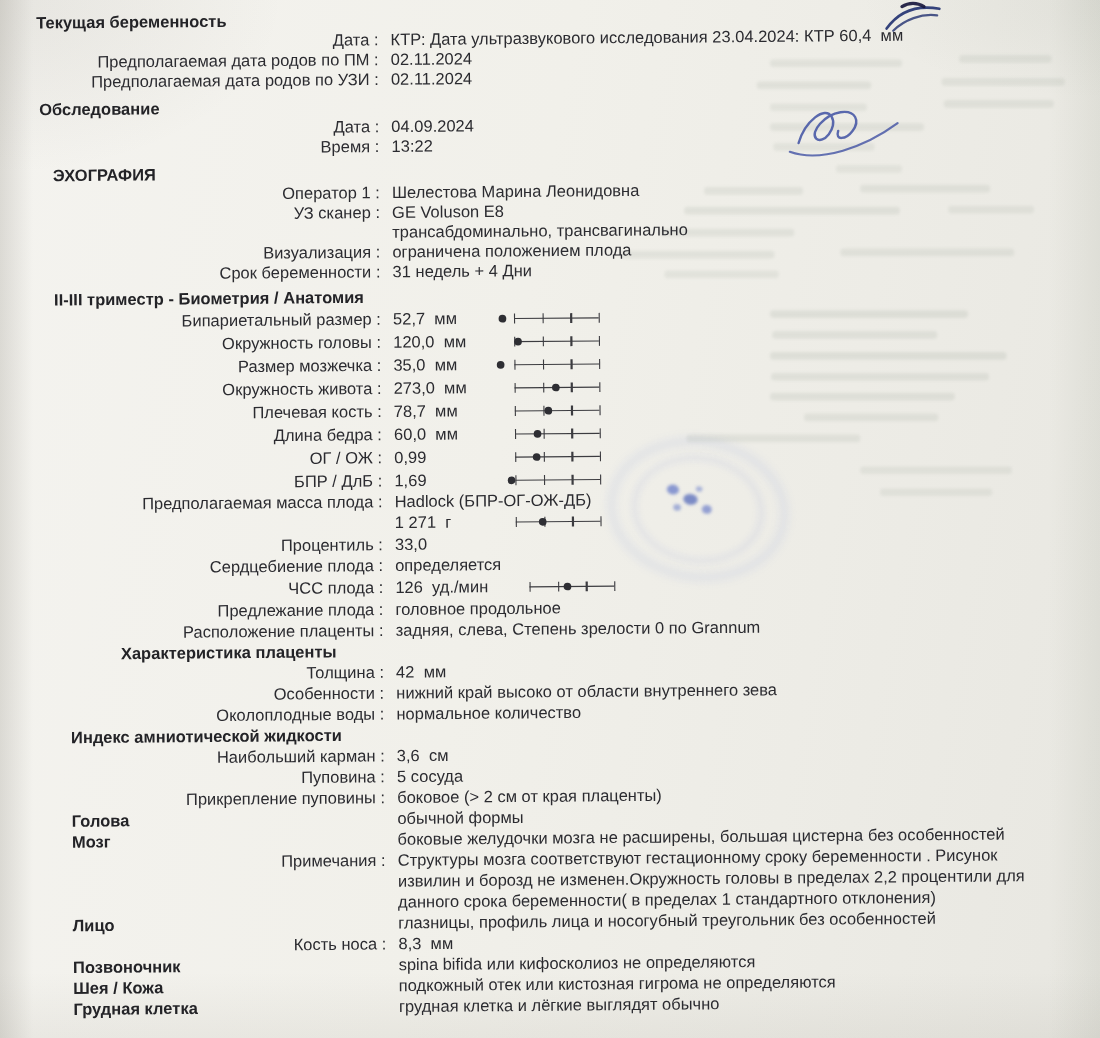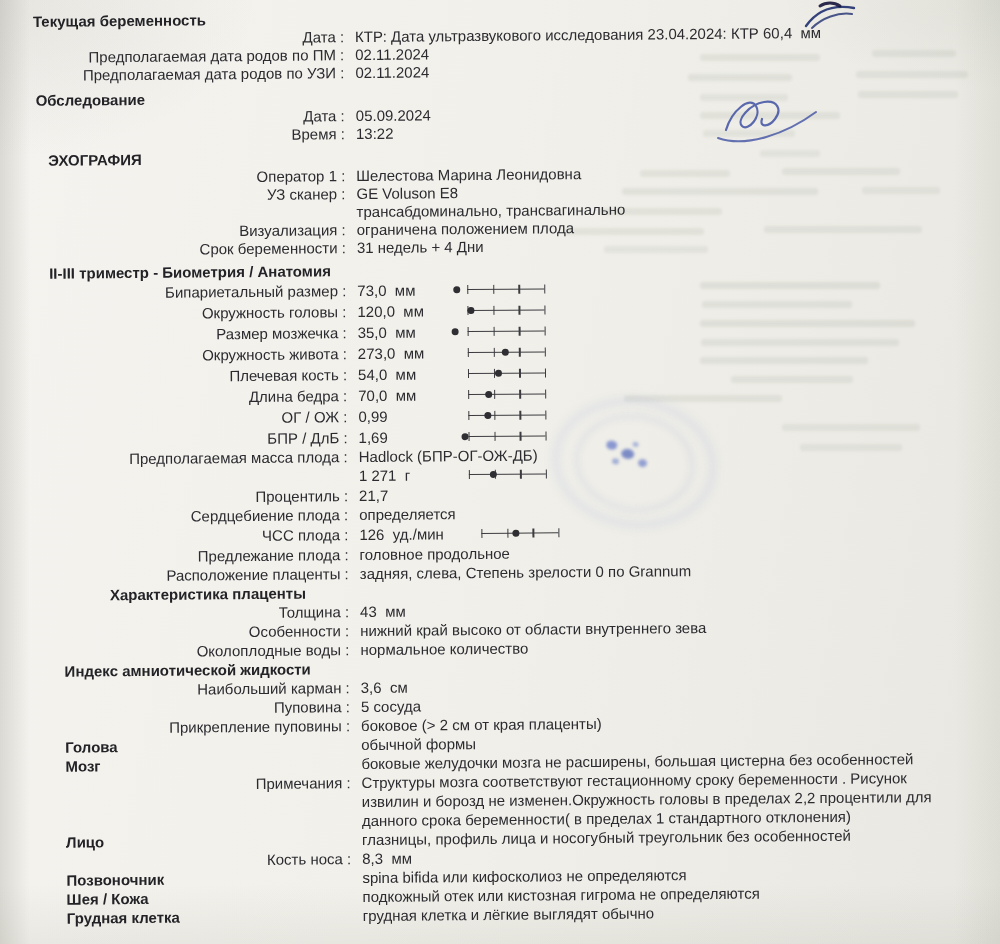--- a/index.html
+++ b/index.html
@@ -131,21 +131,21 @@
         <div class="lab">Предполагаемая дата родов по ПМ :</div>
         <div class="val">02.11.2024</div>
       </div>
       <div class="s-top row">
         <div class="lab">Предполагаемая дата родов по УЗИ :</div>
         <div class="val">02.11.2024</div>
       </div>
       <div class="s-top row header-row" style="margin-top: 7px; padding-left: 38px;">Обследование</div>
       <div class="s-top row">
         <div class="lab">Дата :</div>
-        <div class="val">05.09.2024</div>
+        <div class="val">04.09.2024</div>
       </div>
       <div class="s-top row">
         <div class="lab">Время :</div>
         <div class="val">13:22</div>
       </div>
       <div class="s-top row header-row" style="margin-top: 6px; padding-left: 50px;">ЭХОГРАФИЯ</div>
       <div class="s-top row">
         <div class="lab">Оператор 1 :</div>
         <div class="val">Шелестова Марина Леонидовна</div>
       </div>
@@ -161,21 +161,21 @@
         <div class="lab">Визуализация :</div>
         <div class="val">ограничена положением плода</div>
       </div>
       <div class="s-top row">
         <div class="lab">Срок беременности :</div>
         <div class="val">31 недель + 4 Дни</div>
       </div>
       <div class=" row header-row" style="margin-top: 4px; padding-left: 50px;">II-III триместр - Биометрия / Анатомия</div>
       <div class=" row has-gauge">
         <div class="lab">Бипариетальный размер :</div>
-        <div class="val">73,0  мм</div>
+        <div class="val">52,7  мм</div>
         <div class="gauge">
           <div class="gline"></div>
           <div class="gtick" style="left: 16px;"></div>
           <div class="gtick" style="left: 41.6667px;"></div>
           <div class="gtick" style="left: 67.3333px;"></div>
           <div class="gtick" style="left: 93px;"></div>
           <div class="gdot" style="left: 2.49px;"></div>
         </div>
       </div>
       <div class=" row has-gauge">
@@ -209,33 +209,33 @@
           <div class="gline"></div>
           <div class="gtick" style="left: 16px;"></div>
           <div class="gtick" style="left: 41.6667px;"></div>
           <div class="gtick" style="left: 67.3333px;"></div>
           <div class="gtick" style="left: 93px;"></div>
           <div class="gdot" style="left: 50.23px;"></div>
         </div>
       </div>
       <div class=" row has-gauge">
         <div class="lab">Плечевая кость :</div>
-        <div class="val">54,0  мм</div>
+        <div class="val">78,7  мм</div>
         <div class="gauge">
           <div class="gline"></div>
           <div class="gtick" style="left: 16px;"></div>
           <div class="gtick" style="left: 41.6667px;"></div>
           <div class="gtick" style="left: 67.3333px;"></div>
           <div class="gtick" style="left: 93px;"></div>
           <div class="gdot" style="left: 42.53px;"></div>
         </div>
       </div>
       <div class=" row has-gauge">
         <div class="lab">Длина бедра :</div>
-        <div class="val">70,0  мм</div>
+        <div class="val">60,0  мм</div>
         <div class="gauge">
           <div class="gline"></div>
           <div class="gtick" style="left: 16px;"></div>
           <div class="gtick" style="left: 41.6667px;"></div>
           <div class="gtick" style="left: 67.3333px;"></div>
           <div class="gtick" style="left: 93px;"></div>
           <div class="gdot" style="left: 33.29px;"></div>
         </div>
       </div>
       <div class=" row has-gauge">
@@ -273,21 +273,21 @@
           <div class="gline"></div>
           <div class="gtick" style="left: 16px;"></div>
           <div class="gtick" style="left: 41.6667px;"></div>
           <div class="gtick" style="left: 67.3333px;"></div>
           <div class="gtick" style="left: 93px;"></div>
           <div class="gdot" style="left: 37.14px;"></div>
         </div>
       </div>
       <div class=" row">
         <div class="lab">Процентиль :</div>
-        <div class="val">21,7</div>
+        <div class="val">33,0</div>
       </div>
       <div class=" row">
         <div class="lab">Сердцебиение плода :</div>
         <div class="val">определяется</div>
       </div>
       <div class=" row has-gauge">
         <div class="lab">ЧСС плода :</div>
         <div class="val">126  уд./мин</div>
         <div class="gauge" style="left: 464px;">
           <div class="gline"></div>
@@ -302,21 +302,21 @@
         <div class="lab">Предлежание плода :</div>
         <div class="val">головное продольное</div>
       </div>
       <div class=" row">
         <div class="lab">Расположение плаценты :</div>
         <div class="val">задняя, слева, Степень зрелости 0 по Grannum</div>
       </div>
       <div class=" row header-row" style="padding-left: 108px;">Характеристика плаценты</div>
       <div class=" row">
         <div class="lab">Толщина :</div>
-        <div class="val">43  мм</div>
+        <div class="val">42  мм</div>
       </div>
       <div class=" row">
         <div class="lab">Особенности :</div>
         <div class="val">нижний край высоко от области внутреннего зева</div>
       </div>
       <div class=" row">
         <div class="lab">Околоплодные воды :</div>
         <div class="val">нормальное количество</div>
       </div>
       <div class=" row header-row" style="padding-left: 62px;">Индекс амниотической жидкости</div>

